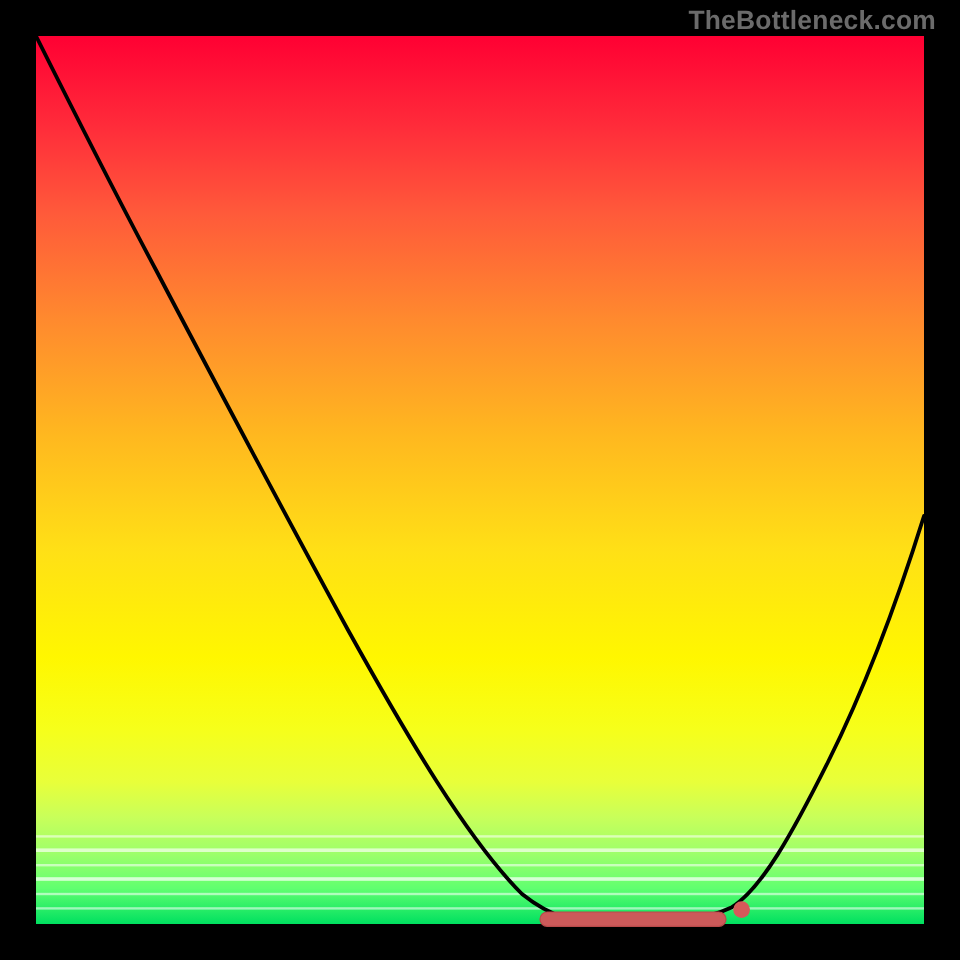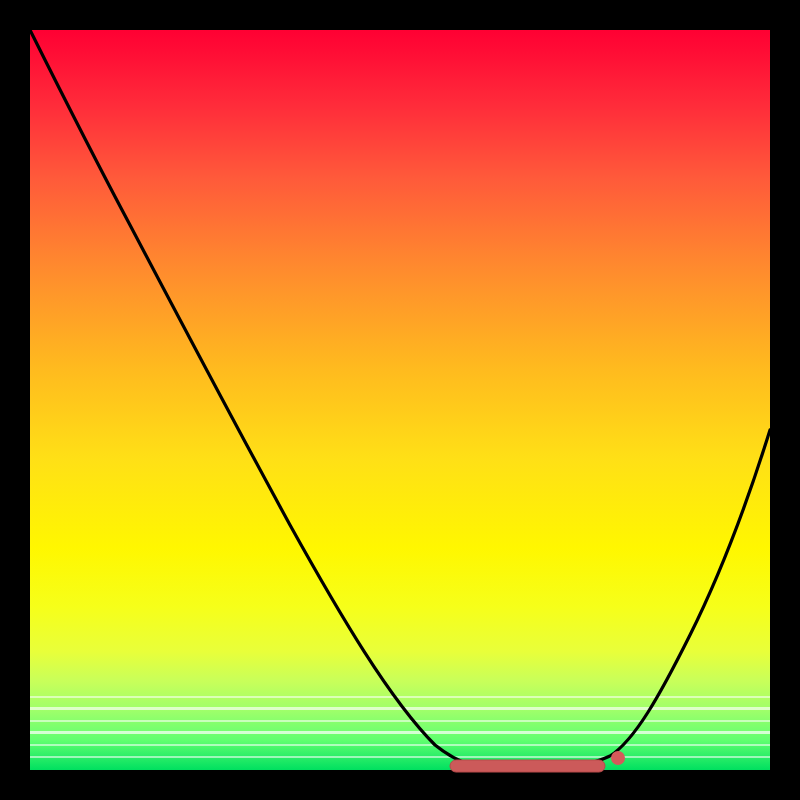--- a/index.html
+++ b/index.html
@@ -60,20 +60,21 @@
     stroke-width: 1;
   }
   .end-dot {
     fill: #d55a5a;
   }
 </style>
 </head>
 <body>
 
 <div class="chart-wrap">
+  <div class="watermark">TheBottleneck.com</div>
 
   <div class="plot-area">
 
     <div class="white-band" style="bottom:72px;"></div>
     <div class="white-band" style="bottom:60px; height:3px; background:rgba(255,255,255,0.65);"></div>
     <div class="white-band" style="bottom:48px;"></div>
     <div class="white-band" style="bottom:36px; height:3px; background:rgba(255,255,255,0.7);"></div>
     <div class="white-band" style="bottom:24px;"></div>
     <div class="white-band" style="bottom:12px;"></div>
 

